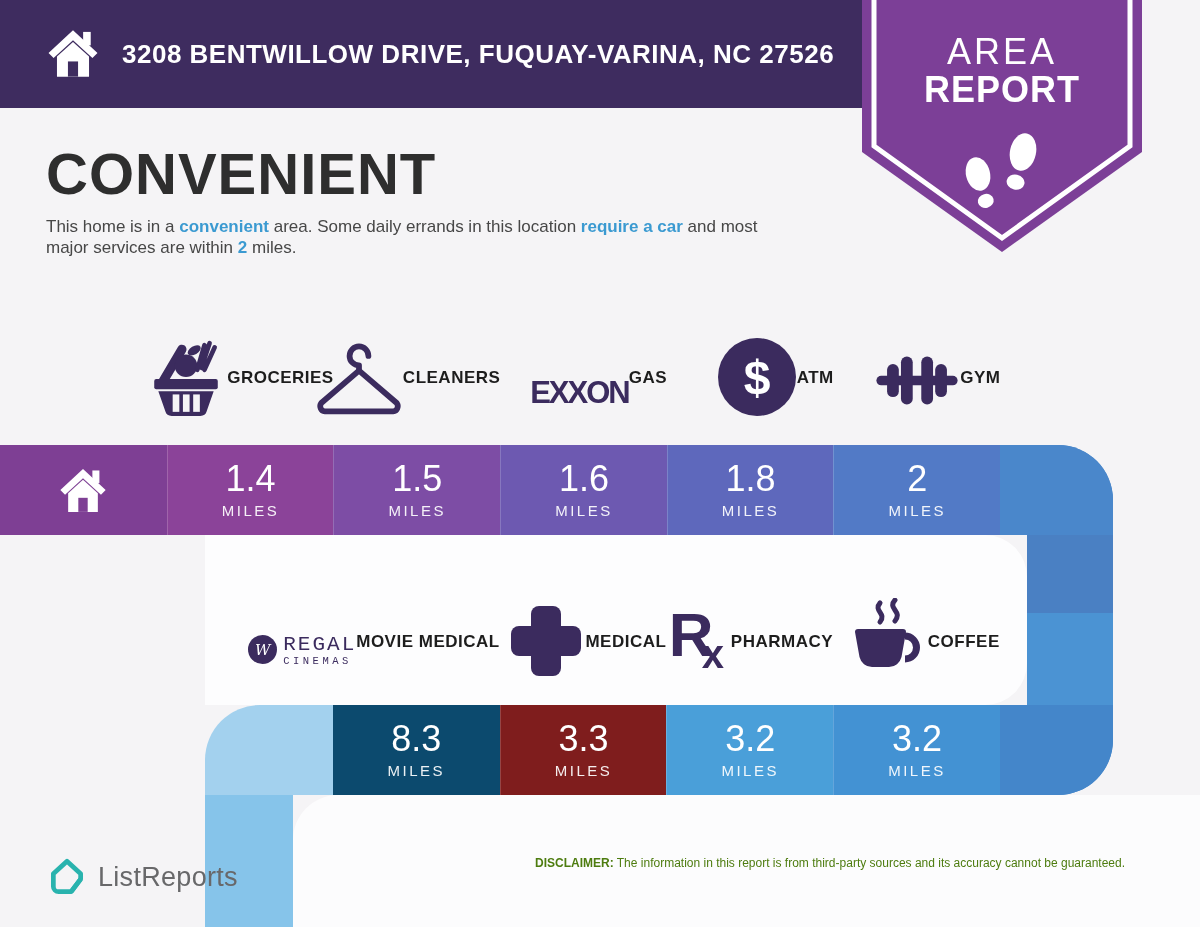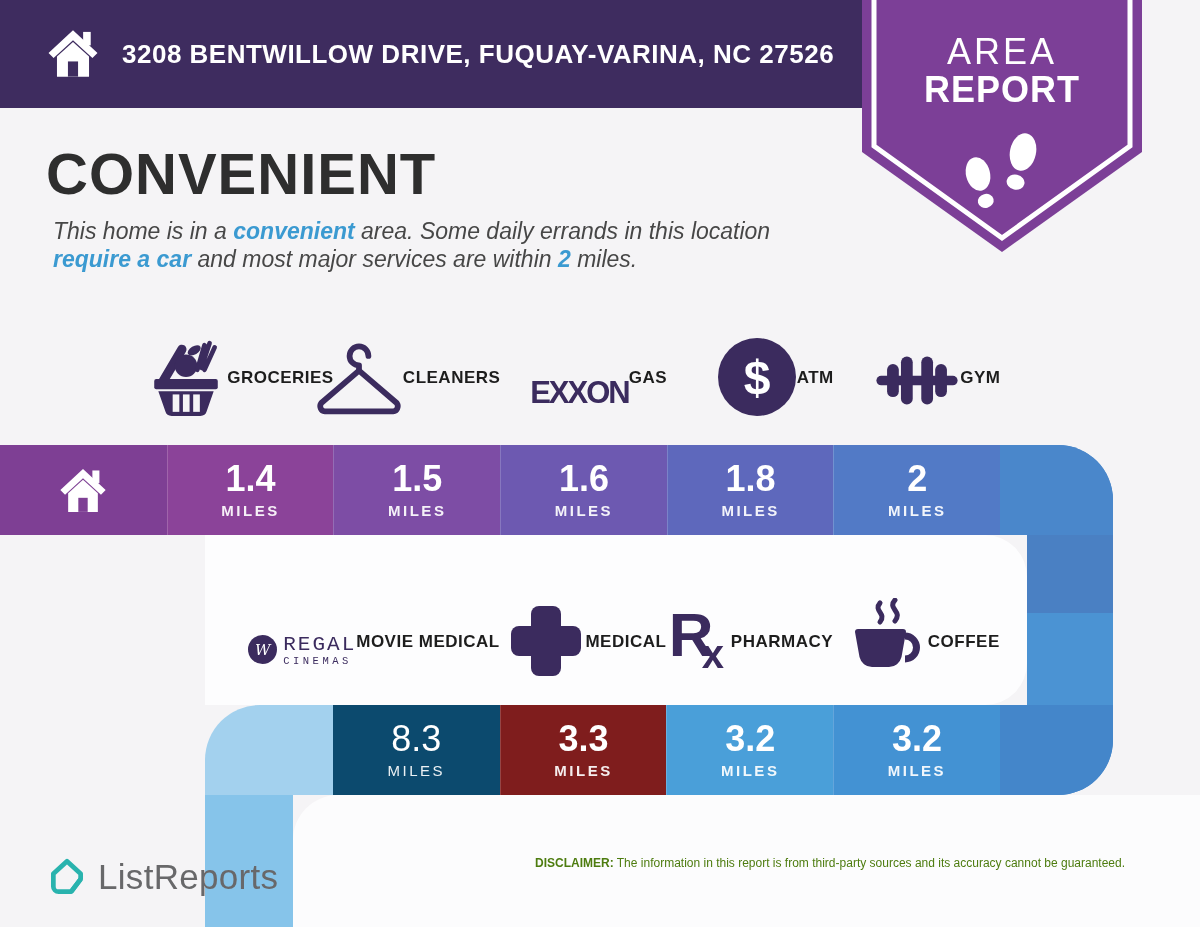--- a/index.html
+++ b/index.html
@@ -11,35 +11,35 @@
   #header{left:0;top:0;width:1108px;height:108px;background:#3e2c5f;display:flex;align-items:center;}
   #header .addr{color:#fff;font-size:26px;font-weight:bold;letter-spacing:.5px;margin-left:122px;}
   #header svg{position:absolute;left:46px;top:22px;}
 
   
   #badge{left:862px;top:0;width:280px;height:255px;z-index:30;}
   #badge text{fill:#fff;font-family:"Liberation Sans",sans-serif;}
 
   
   #title{left:46px;top:140px;font-size:58px;font-weight:bold;color:#2e2e2e;letter-spacing:1px;}
-  #intro{left:53px;top:217px;width:745px;font-size:23px;line-height:1.22;color:#474747;font-style:italic;}
+  #intro{left:46px;top:217px;width:745px;font-size:17px;line-height:1.22;color:#474747;}
   .hl{color:#3b9ad1;font-weight:bold;}
 
   
   .iconrow{display:flex;}
   #iconrow1{left:167px;top:310px;width:834px;height:125px;}
   .icol{width:166.7px;display:flex;flex-direction:row;align-items:center;justify-content:flex-end;}
   .iconbox{height:88px;display:flex;align-items:flex-end;justify-content:center;}
   .ilabel{margin-top:11px;font-size:17px;font-weight:bold;color:#1d1d1d;letter-spacing:.5px;white-space:nowrap;}
   .exxon{font-size:31px;font-weight:bold;color:#3b2b5e;letter-spacing:-2px;padding-bottom:6px;}
 
   
   .bar{display:flex;height:90px;}
   .seg{width:166.7px;display:flex;flex-direction:column;align-items:center;justify-content:center;}
-  .seg + .seg{border-left:1px solid rgba(255,255,255,.18);box-sizing:border-box;font-weight:bold;}
+  .seg + .seg{border-left:1px solid rgba(255,255,255,.18);box-sizing:border-box;}
   .num{color:#fff;font-size:36px;line-height:1;}
   .unit{color:rgba(255,255,255,.92);font-size:15px;letter-spacing:2.5px;margin-top:5px;}
 
   #bar1{left:0;top:445px;width:1000.2px;z-index:10;}
   #corner1{left:1000px;top:445px;width:113px;height:90px;background:#4a87cb;border-top-right-radius:55px;z-index:9;}
   #pipeR{left:1027px;top:445px;width:86px;height:350px;border-radius:0 55px 55px 0;z-index:5;
     background:linear-gradient(180deg,#4a87cb 0,#4a87cb 90px,#4a80c3 90px,#4a80c3 168px,#4b93d3 168px,#4b93d3 262px,#4486ca 262px);}
 
   #whitebox{left:205px;top:535px;width:822px;height:170px;background:#fdfdfe;border-radius:0 42px 42px 0;z-index:8;}
   #iconrow2{left:128px;top:42px;width:667px;height:118px;position:absolute;}
@@ -48,21 +48,21 @@
   #lead2{left:205px;top:705px;width:128px;height:90px;background:#a3d1ee;border-top-left-radius:55px;z-index:6;}
   #bar2{left:333px;top:705px;width:667px;z-index:10;}
   #corner2{left:1000px;top:705px;width:113px;height:90px;background:#4486ca;border-bottom-right-radius:55px;z-index:9;}
 
   #discbox{left:293px;top:795px;width:907px;height:132px;background:#fcfcfd;border-top-left-radius:45px;z-index:7;}
   #disclaimer{left:535px;top:855px;width:625px;font-size:12px;line-height:1.45;color:#4d7c0f;z-index:12;}
   #disclaimer b{font-weight:bold;}
 
   
   #brand{left:46px;top:856px;display:flex;align-items:center;z-index:20;}
-  #brand .bname{font-size:35px;color:#68686a;margin-left:10px;letter-spacing:.3px;}
+  #brand .bname{font-size:27px;color:#68686a;margin-left:10px;letter-spacing:.3px;}
 
   
   .regal{display:flex;align-items:center;padding-bottom:14px;color:#3b2b5e;}
   .regal .rcirc{width:29px;height:29px;border-radius:50%;background:#3b2b5e;color:#fff;display:flex;align-items:center;justify-content:center;
      font-family:"DejaVu Serif",serif;font-style:italic;font-size:15px;margin-right:6px;}
   .regal .rtxt{font-family:Liberation Mono, monospace;line-height:1;}
   .regal .r1{font-size:21px;letter-spacing:2px;}
   .regal .r2{font-size:10.5px;letter-spacing:3.5px;margin-top:1px;}
 
   

